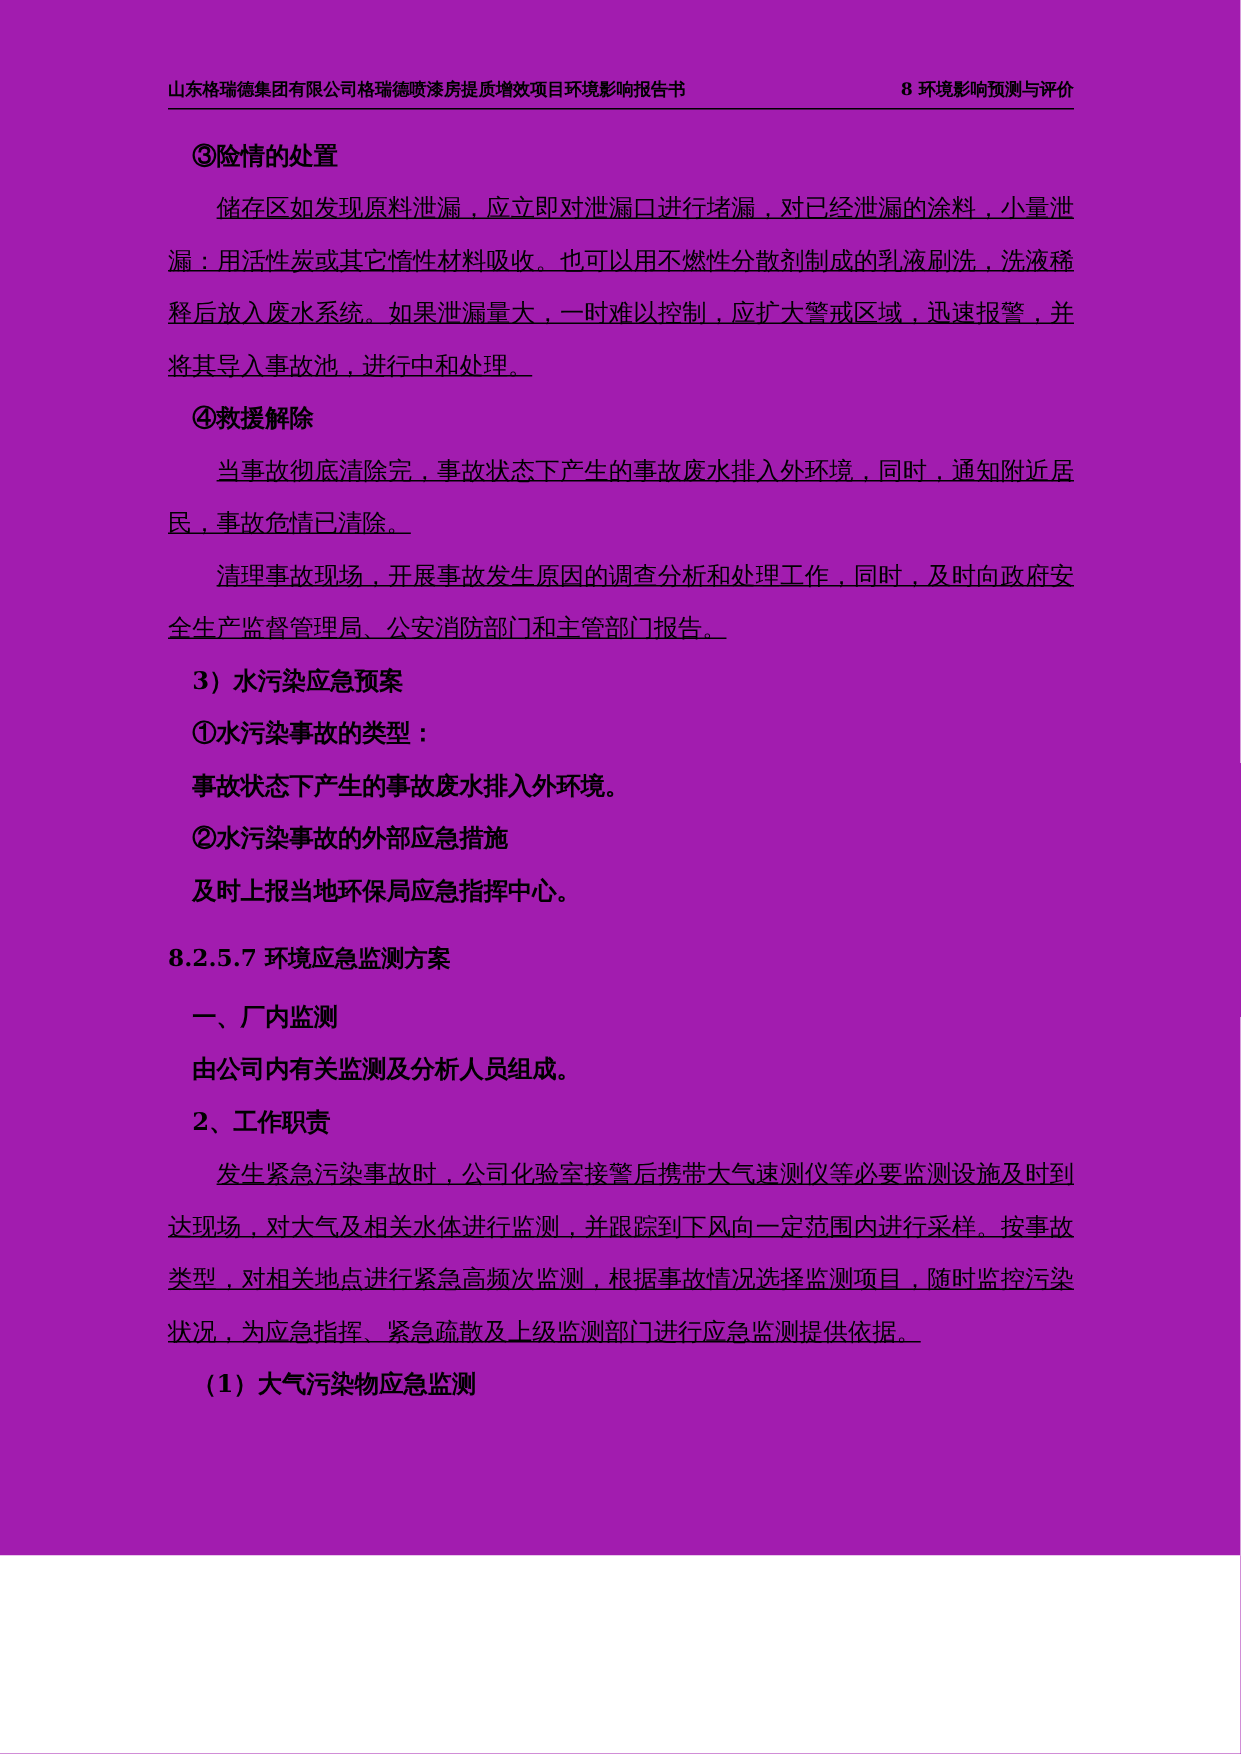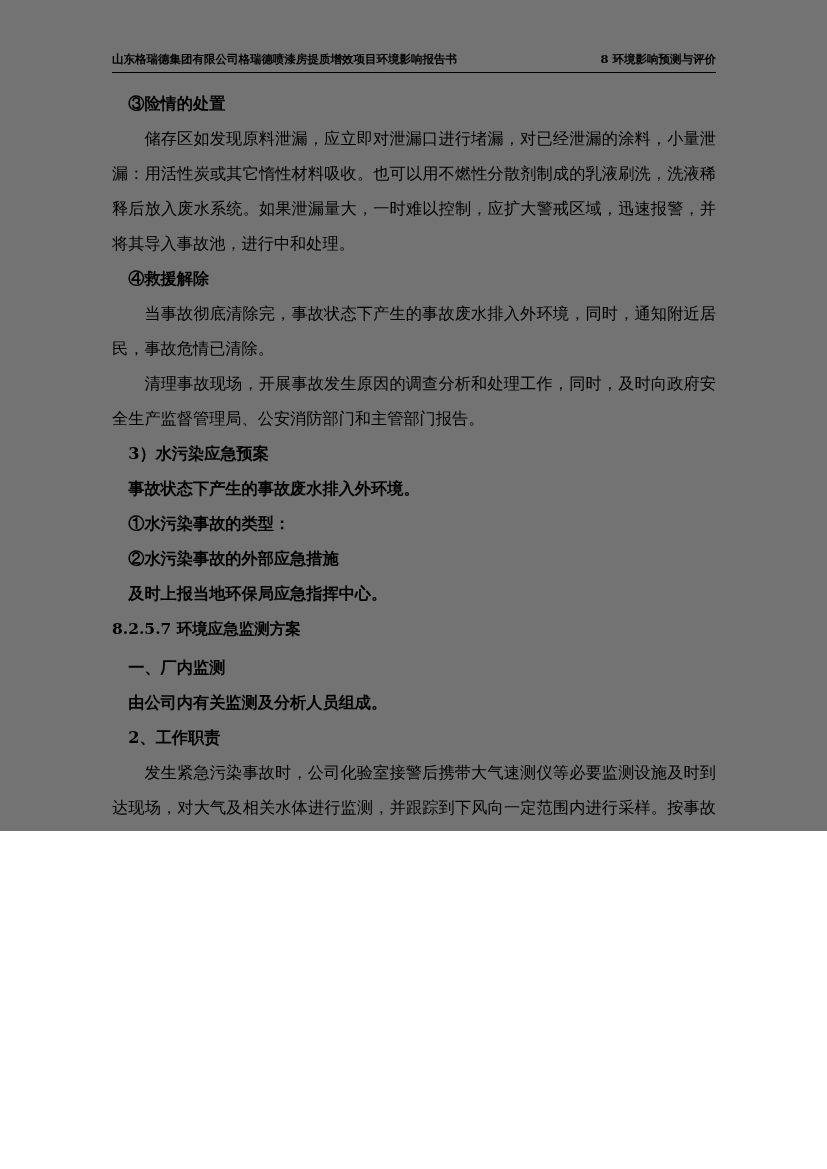--- a/index.html
+++ b/index.html
@@ -7,23 +7,23 @@
     padding: 0;
     background: #ffffff;
   }
   body {
     font-family: "DejaVu Serif", "Liberation Serif", serif;
     color: #000000;
   }
   .page {
     position: relative;
     width: 827px;
-    height: 831px;
+    height: 1037px;
     margin: 0 auto;
-    background: #737373;
+    background: #a21caf;
     box-sizing: border-box;
     overflow: hidden;
   }
   .content {
     position: absolute;
     left: 112px;
     top: 0;
     width: 604px;
     height: 1169px;
   }
@@ -59,28 +59,30 @@
   p {
     margin: 0;
     font-size: 16.2px;
     line-height: 35px;
     text-align: justify;
     text-justify: inter-ideograph;
     font-family: "DejaVu Serif", "Liberation Serif", serif;
   }
   p.indent {
     text-indent: 2em;
+    text-decoration: underline;
   }
   p.indent1 {
     text-indent: 1em;
     font-weight: bold;
   }
   p.heading {
     font-weight: bold;
     font-size: 15.5px;
+    margin-top: 10px;
     margin-bottom: 4px;
     text-indent: 0;
   }
   
   .footer-rule {
     position: absolute;
     left: 0;
     top: 1092px;
     width: 604px;
     height: 0;
@@ -122,22 +124,22 @@
     <div class="header-rule"></div>
 
     <div class="body-text">
       <div id="block1">
           <p class="indent1">③险情的处置</p>
           <p class="indent">储存区如发现原料泄漏，应立即对泄漏口进行堵漏，对已经泄漏的涂料，小量泄漏：用活性炭或其它惰性材料吸收。也可以用不燃性分散剂制成的乳液刷洗，洗液稀释后放入废水系统。如果泄漏量大，一时难以控制，应扩大警戒区域，迅速报警，并将其导入事故池，进行中和处理。</p>
           <p class="indent1">④救援解除</p>
           <p class="indent">当事故彻底清除完，事故状态下产生的事故废水排入外环境，同时，通知附近居民，事故危情已清除。</p>
           <p class="indent">清理事故现场，开展事故发生原因的调查分析和处理工作，同时，及时向政府安全生产监督管理局、公安消防部门和主管部门报告。</p>
           <p class="indent1">3）水污染应急预案</p>
+          <p class="indent1">①水污染事故的类型：</p>
           <p class="indent1">事故状态下产生的事故废水排入外环境。</p>
-          <p class="indent1">①水污染事故的类型：</p>
           <p class="indent1">②水污染事故的外部应急措施</p>
           <p class="indent1">及时上报当地环保局应急指挥中心。</p>
         </div>
       <p class="heading">8.2.5.7 环境应急监测方案</p>
       <div id="block2">
           <p class="indent1">一、厂内监测</p>
           <p class="indent1">由公司内有关监测及分析人员组成。</p>
           <p class="indent1">2、工作职责</p>
           <p class="indent">发生紧急污染事故时，公司化验室接警后携带大气速测仪等必要监测设施及时到达现场，对大气及相关水体进行监测，并跟踪到下风向一定范围内进行采样。按事故类型，对相关地点进行紧急高频次监测，根据事故情况选择监测项目，随时监控污染状况，为应急指挥、紧急疏散及上级监测部门进行应急监测提供依据。</p>
           <p class="indent1">（1）大气污染物应急监测</p>

